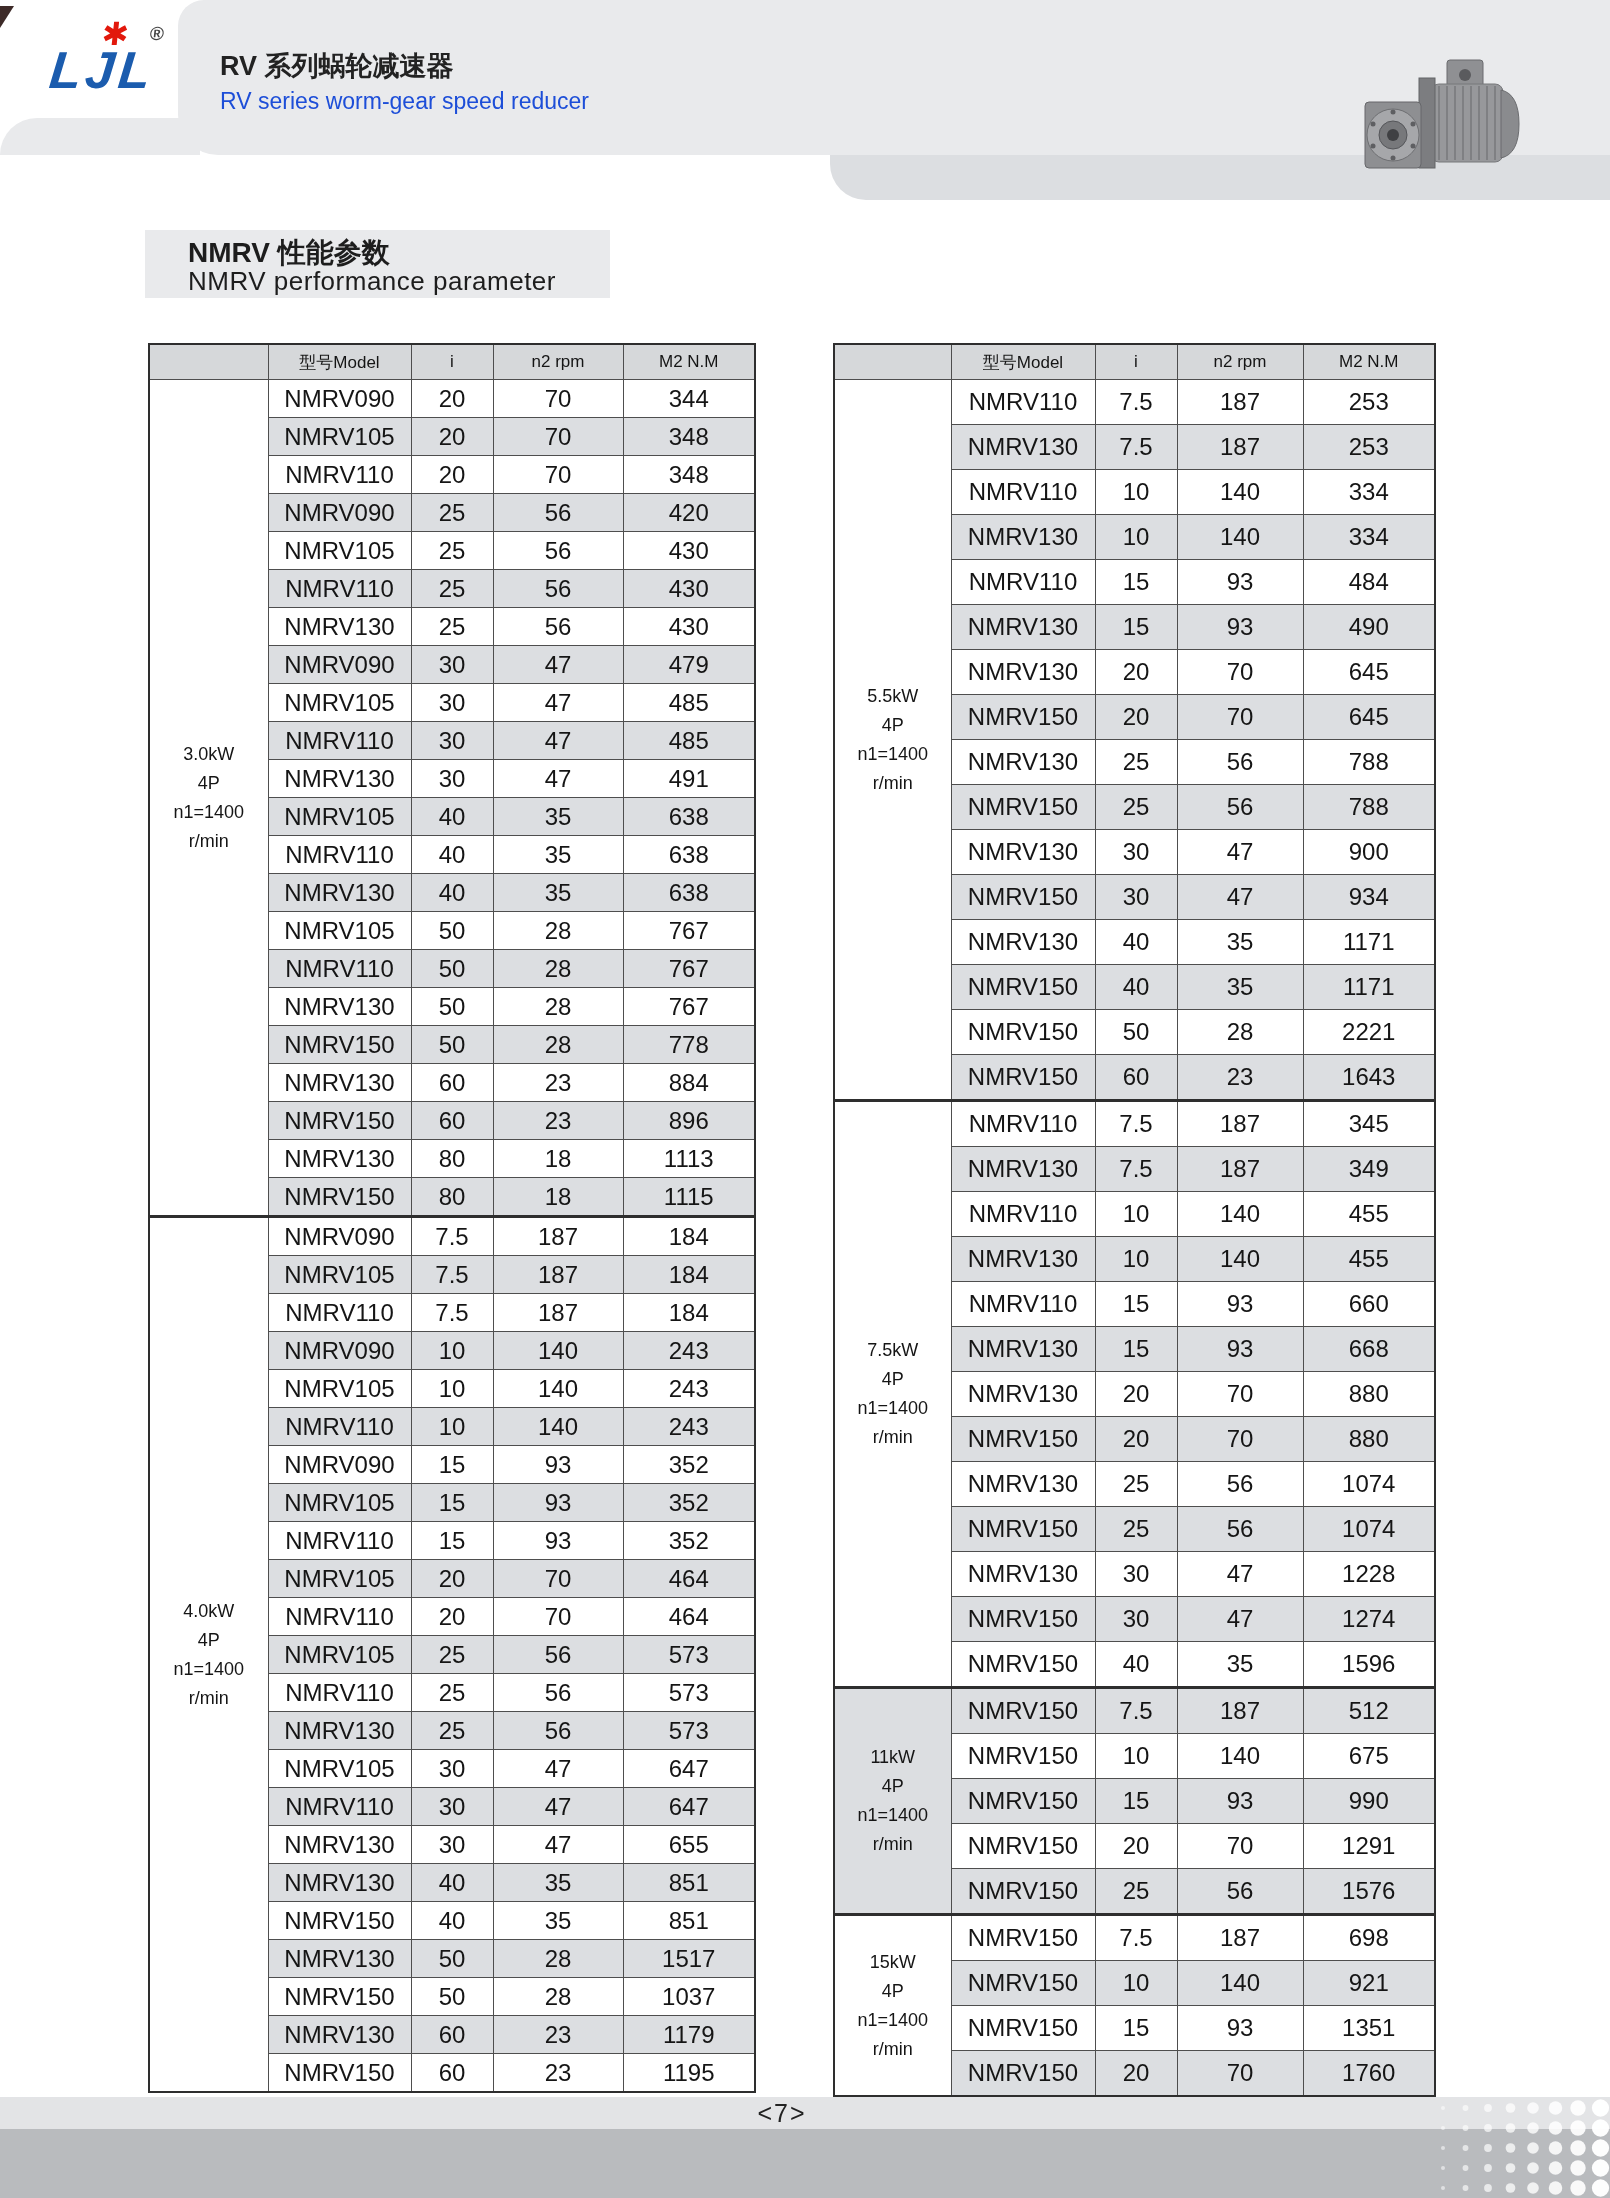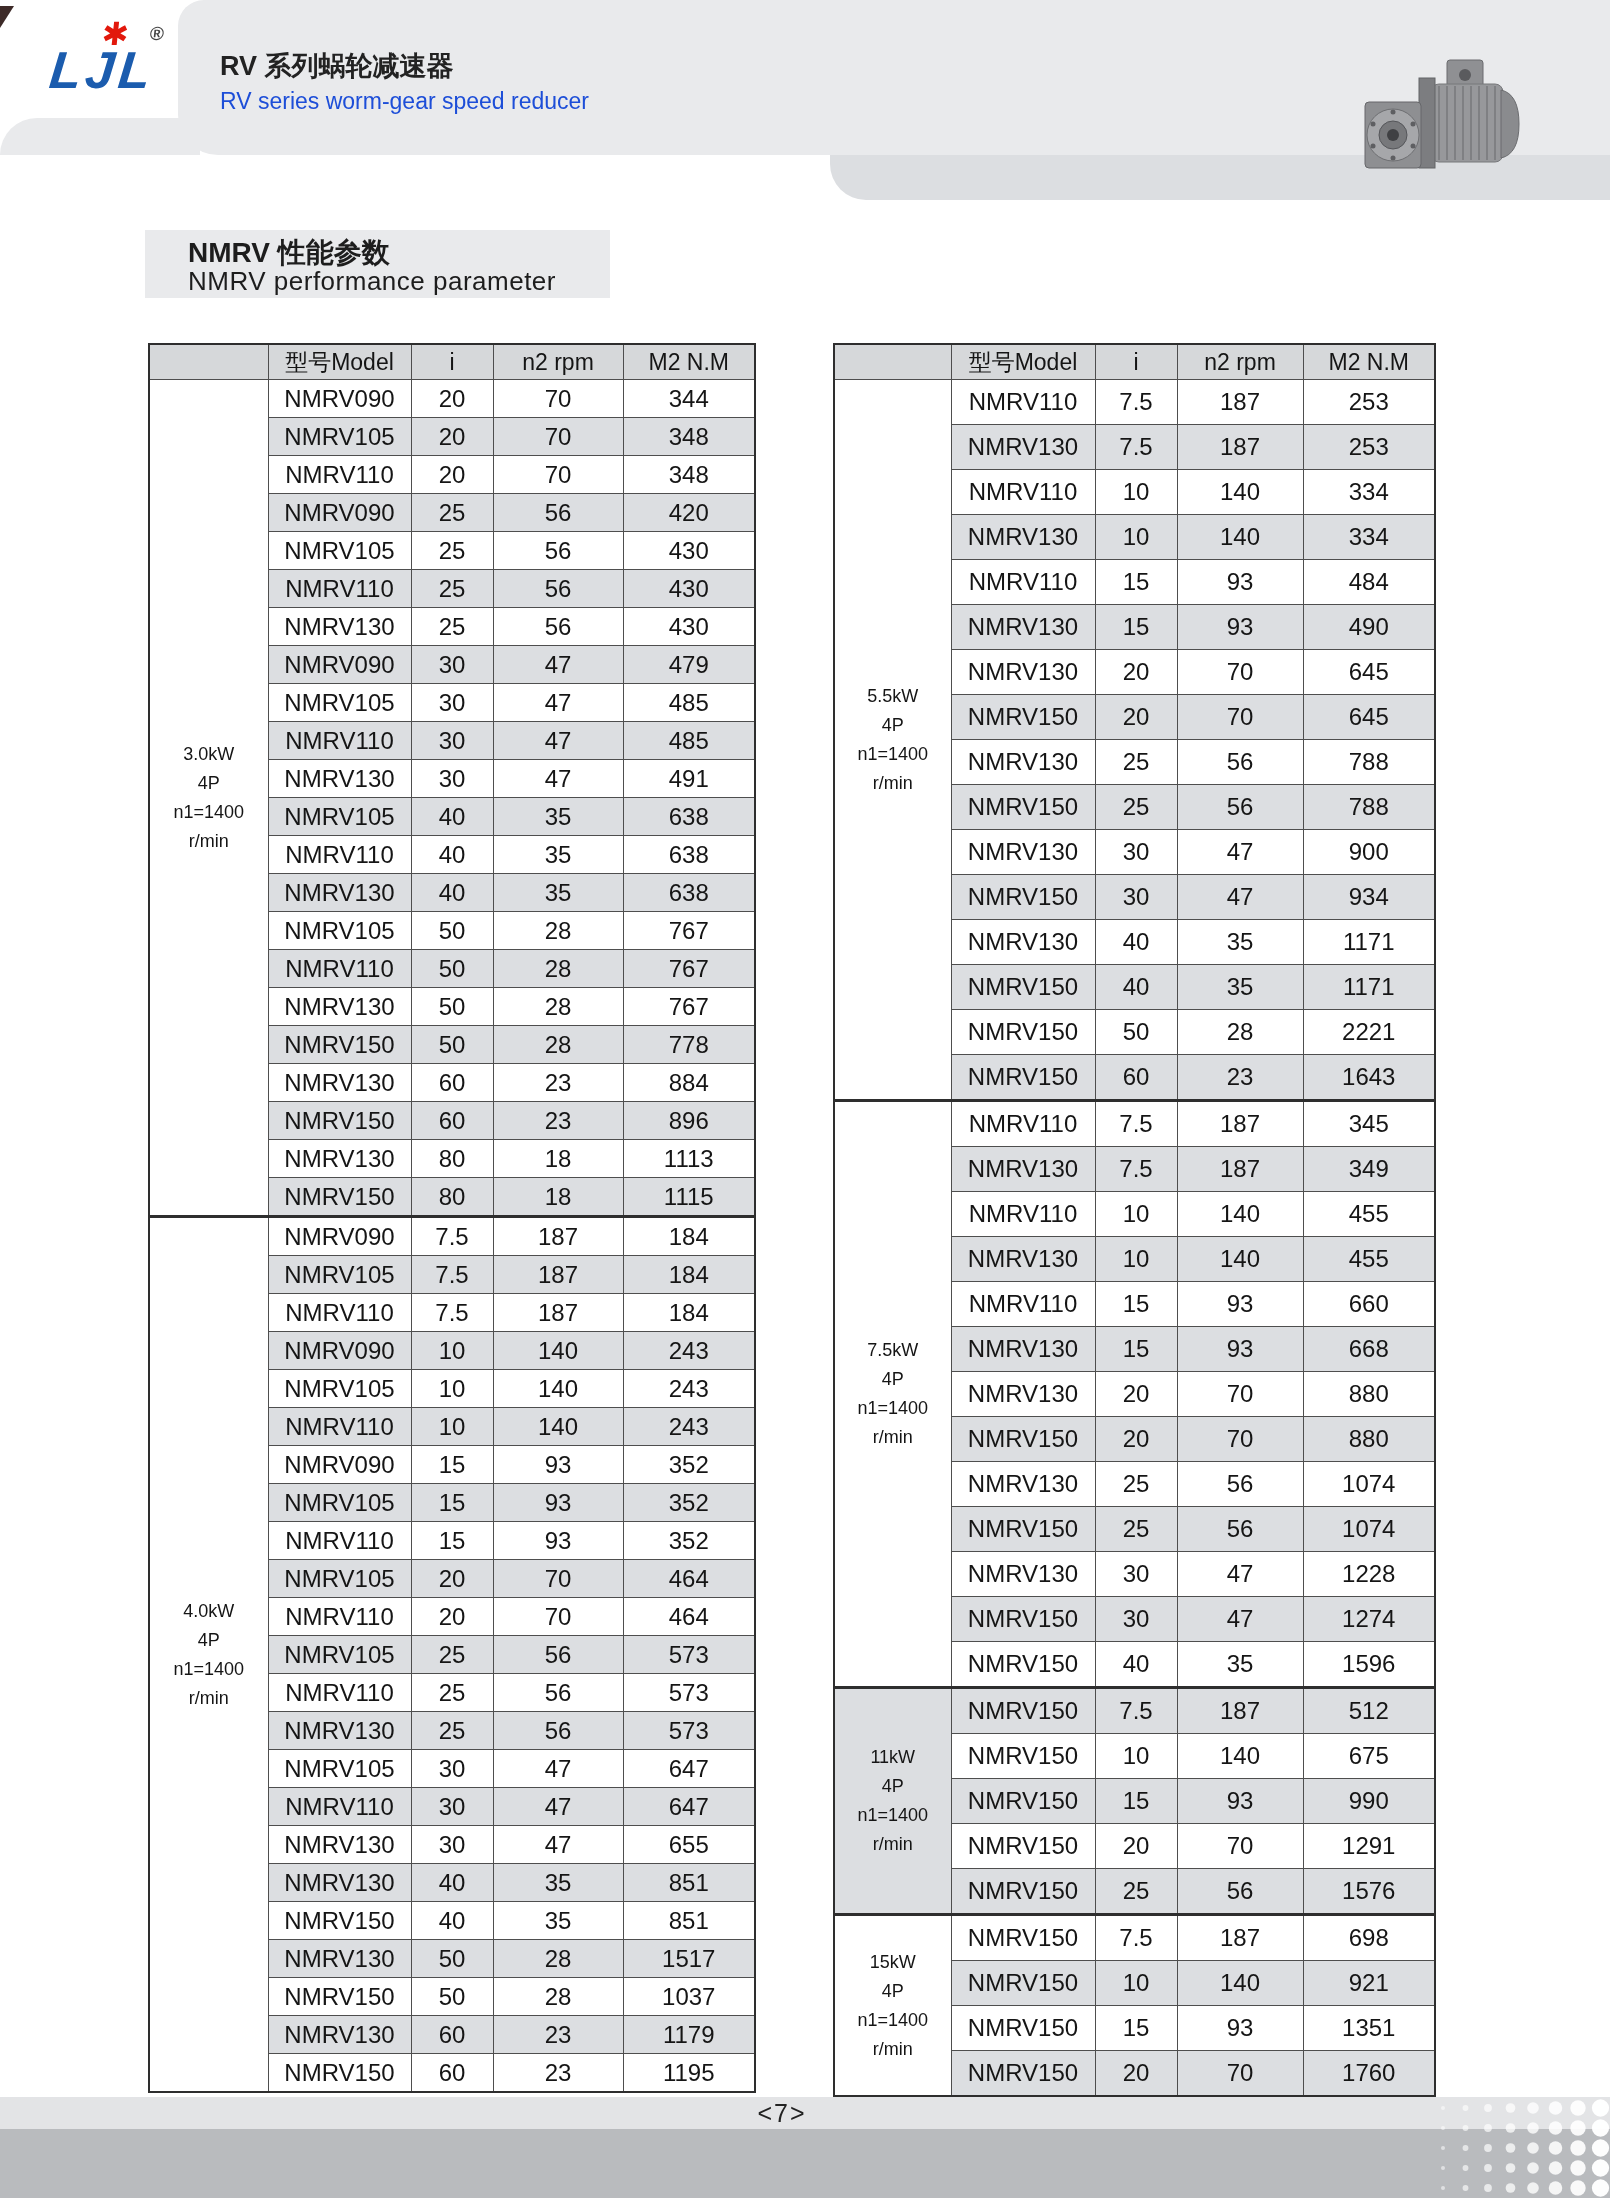--- a/index.html
+++ b/index.html
@@ -34,21 +34,21 @@
   .section-en{position:absolute;left:188px;top:266px;font-size:26px;color:#1d1d1d;letter-spacing:0.5px;}
 
   
   .table-slot{position:absolute;top:343px;}
   .slot-left{left:148px;}
   .slot-right{left:833px;}
   table.ptable{border-collapse:collapse;table-layout:fixed;border:2px solid #2e2e2e;
                font-size:24px;color:#151515;}
   .ptable th,.ptable td{border:1px solid #4e4e4e;text-align:center;padding:0;overflow:hidden;
                font-weight:normal;}
-  .ptable th{background:#d6d8da;height:34px;font-size:23px;}
+  .ptable th{background:#d6d8da;height:34px;font-size:17px;}
   .slot-left  .ptable td{height:37px;}
   .slot-right .ptable td{height:44px;}
   .ptable tr.row-gray  td{background:#dcdee1;}
   .ptable tr.row-white td{background:#ffffff;}
   .ptable td.group-cell{background:#ffffff;font-size:18px;line-height:29px;}
   .ptable tr.group-start td{border-top:3px solid #2e2e2e;}
 
   
   .footer-light{position:absolute;left:0;top:2097px;width:1610px;height:32px;background:#e3e4e6;}
   .footer-dark{position:absolute;left:0;top:2129px;width:1610px;height:69px;background:#b9bbbe;}

